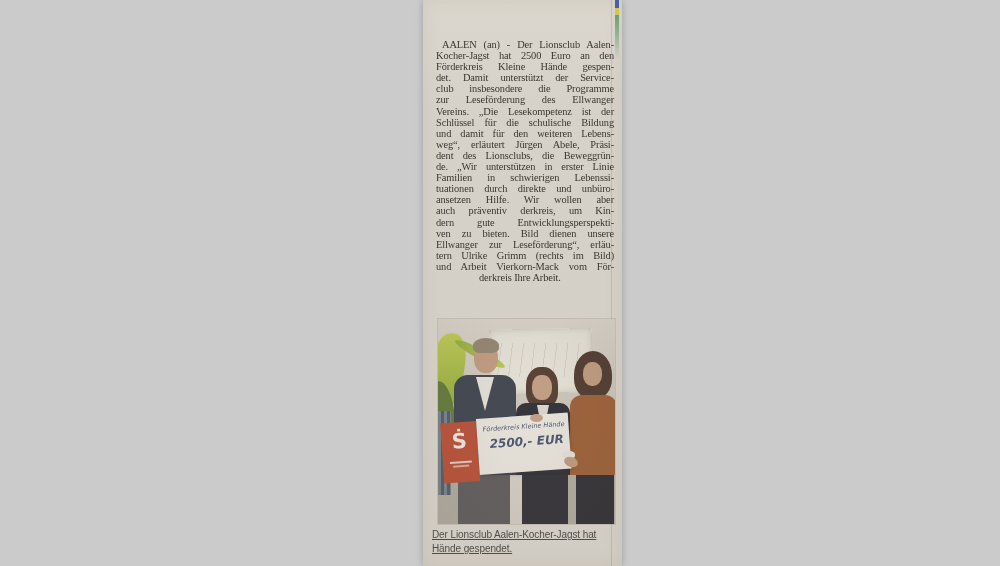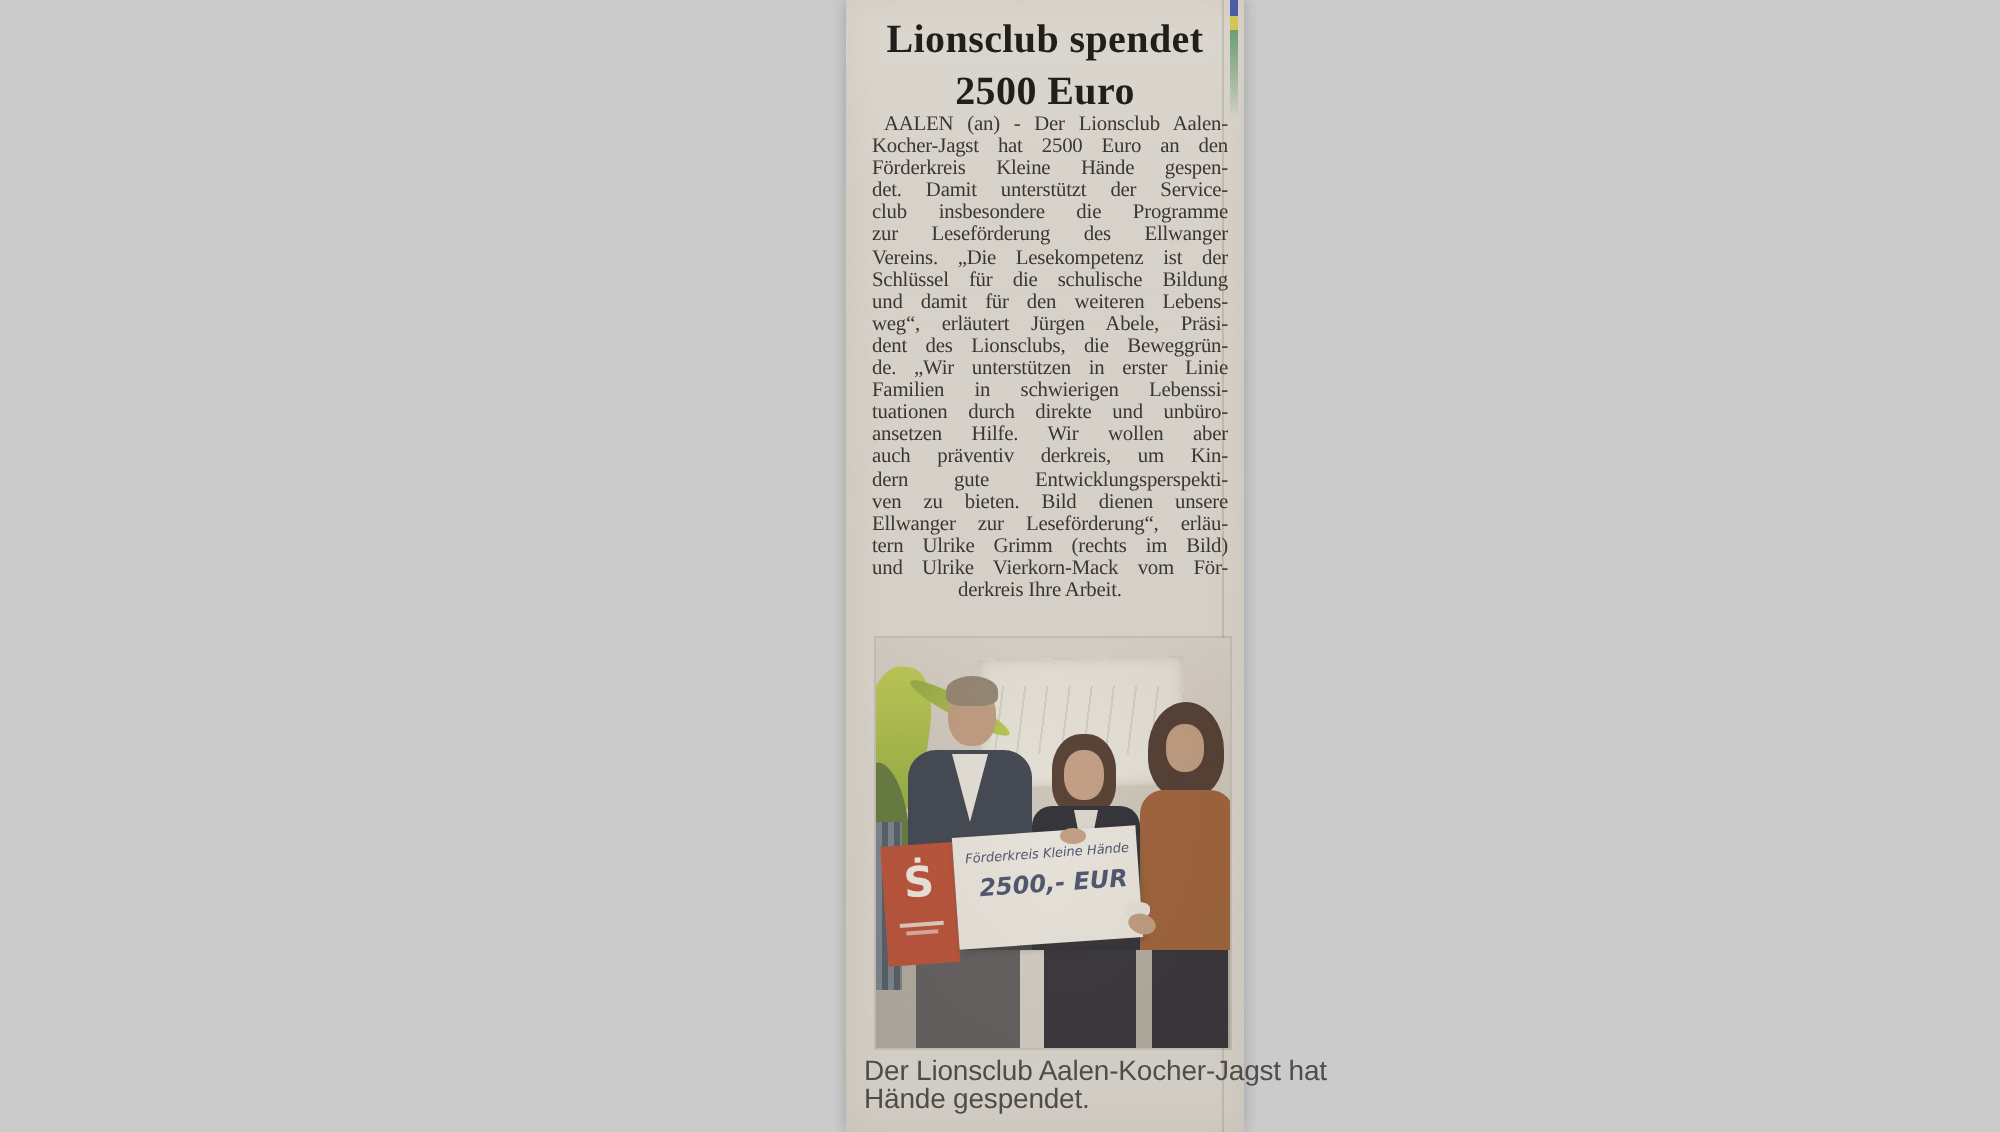--- a/index.html
+++ b/index.html
@@ -18,21 +18,21 @@
   .strip-yellow { position:absolute; left:0; top:8px; width:4px; height:7px; background:#d2c653; }
   .strip-green  { position:absolute; left:0; top:15px; width:4px; height:44px;
                   background:linear-gradient(180deg,#6a9f72 0%, rgba(106,159,114,0.45) 60%, rgba(106,159,114,0) 100%); }
 
   
   .headline { position:absolute; left:0; top:7px; width:199px; text-align:center;
               font-weight:bold; color:#211f1c; }
   .headline-line { font-size:20px; line-height:26px; letter-spacing:0.2px; }
 
   
-  .body-text { position:absolute; left:13px; top:57px; width:178px; color:#3a3630; }
+  .body-text { position:absolute; left:13px; top:39px; width:178px; color:#3a3630; }
   .body-line { font-size:10.4px; line-height:11.1px; white-space:nowrap;
                text-align:justify; text-align-last:justify; letter-spacing:-0.1px; }
   .body-line:first-child { text-indent:6px; }
   .body-line:last-child { text-align-last:left;margin-left:43px; }
 
   
   .photo { position:absolute; left:14px; top:318px; width:179px; height:207px;
            overflow:hidden; border:1px solid rgba(80,70,60,0.15);
            filter:saturate(0.88) contrast(0.96); }
   .photo > div { position:absolute; }
@@ -90,38 +90,34 @@
   
   .ph-hand1 { left:92px; top:95px; width:13px; height:8px; background:#c89e7e; border-radius:50%; z-index:7; }
   .ph-cuff  { left:124px; top:132px; width:13px; height:8px; background:#e8e4da; border-radius:40%; z-index:7; }
   .ph-hand2 { left:126px; top:138px; width:14px; height:10px; background:#c59a79; border-radius:50%; transform:rotate(18deg); z-index:7; }
   .ph-overlay { left:0; top:0; width:179px; height:207px; z-index:9;
                 background:radial-gradient(ellipse at 50% 40%, rgba(225,210,180,0.05) 0%, rgba(120,100,80,0.12) 100%); }
 
   
   .caption { position:absolute; left:9px; top:528px; width:186px;
              font-family:"Liberation Sans","DejaVu Sans",sans-serif; color:#4f4d49; }
-  .caption-line { font-size:14px; line-height:14px; white-space:nowrap; letter-spacing:-0.1px; }
+  .caption-line { font-size:10px; line-height:14px; white-space:nowrap; letter-spacing:-0.1px;text-decoration:underline; }
 </style>
 </head>
 <body>
 
 <div class="clipping">
 
   <div class="crease"></div>
   <div class="edge-strip">
     <div class="strip-blue"></div>
     <div class="strip-yellow"></div>
     <div class="strip-green"></div>
   </div>
 
-  <div class="headline">
-      <div class="headline-line">Lionsclub spendet</div>
-      <div class="headline-line">2500 Euro</div>
-    </div>
 
   <div class="body-text">
       <div class="body-line">AALEN (an) - Der Lionsclub Aalen-</div>
       <div class="body-line">Kocher-Jagst hat 2500 Euro an den</div>
       <div class="body-line">Förderkreis Kleine Hände gespen-</div>
       <div class="body-line">det. Damit unterstützt der Service-</div>
       <div class="body-line">club insbesondere die Programme</div>
       <div class="body-line">zur Leseförderung des Ellwanger</div>
       <div class="body-line">Vereins. „Die Lesekompetenz ist der</div>
       <div class="body-line">Schlüssel für die schulische Bildung</div>
@@ -130,21 +126,21 @@
       <div class="body-line">dent des Lionsclubs, die Beweggrün-</div>
       <div class="body-line">de. „Wir unterstützen in erster Linie</div>
       <div class="body-line">Familien in schwierigen Lebenssi-</div>
       <div class="body-line">tuationen durch direkte und unbüro-</div>
       <div class="body-line">ansetzen Hilfe. Wir wollen aber</div>
       <div class="body-line">auch präventiv derkreis, um Kin-</div>
       <div class="body-line">dern gute Entwicklungsperspekti-</div>
       <div class="body-line">ven zu bieten. Bild dienen unsere</div>
       <div class="body-line">Ellwanger zur Leseförderung“, erläu-</div>
       <div class="body-line">tern Ulrike Grimm (rechts im Bild)</div>
-      <div class="body-line">und Ulrike Vierkorn-Mack vom För-</div>
+      <div class="body-line">und Arbeit Vierkorn-Mack vom För-</div>
       <div class="body-line">derkreis Ihre Arbeit.</div>
     </div>
 
   <div class="photo">
     <div class="ph-wall"></div>
     <div class="ph-floor"></div>
     <div class="ph-frame"></div>
     <div class="ph-board"></div>
     <div class="ph-marks"></div>
     <div class="ph-leaf-big"></div>

